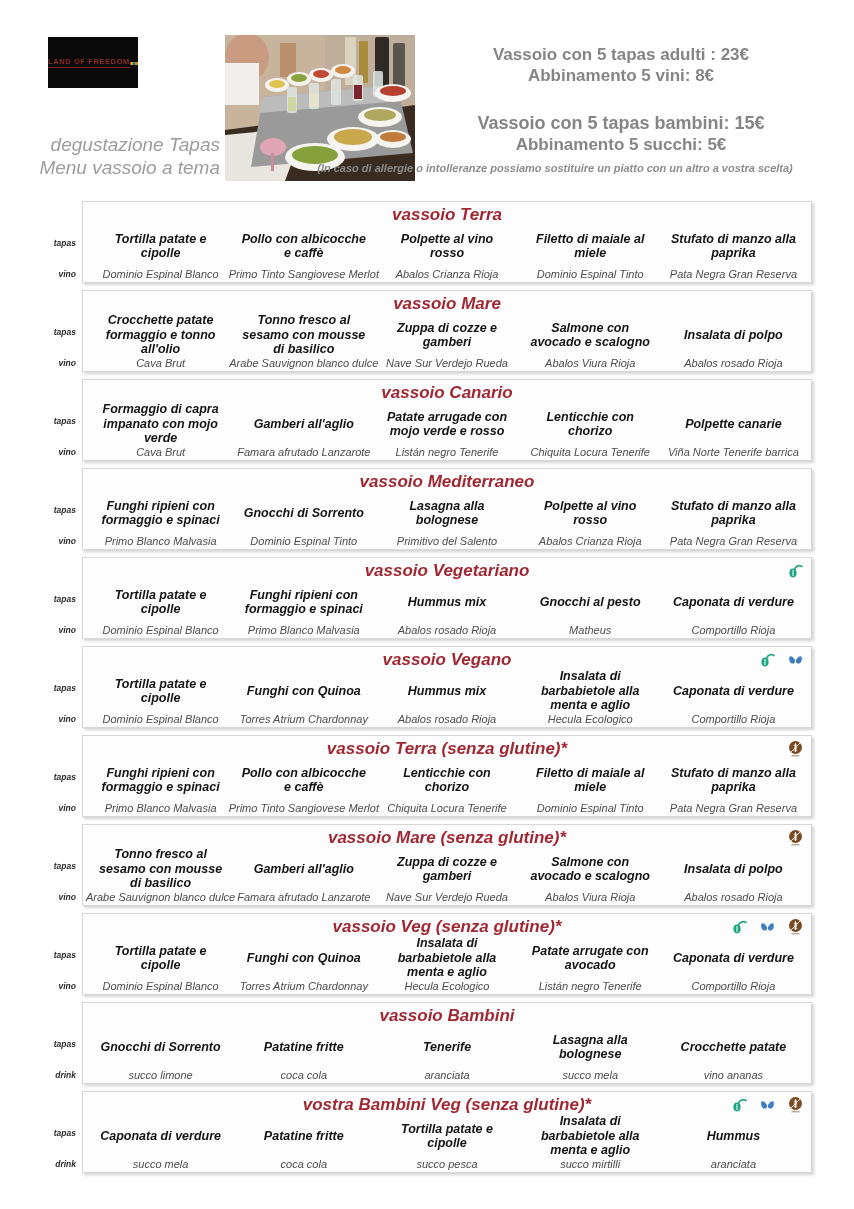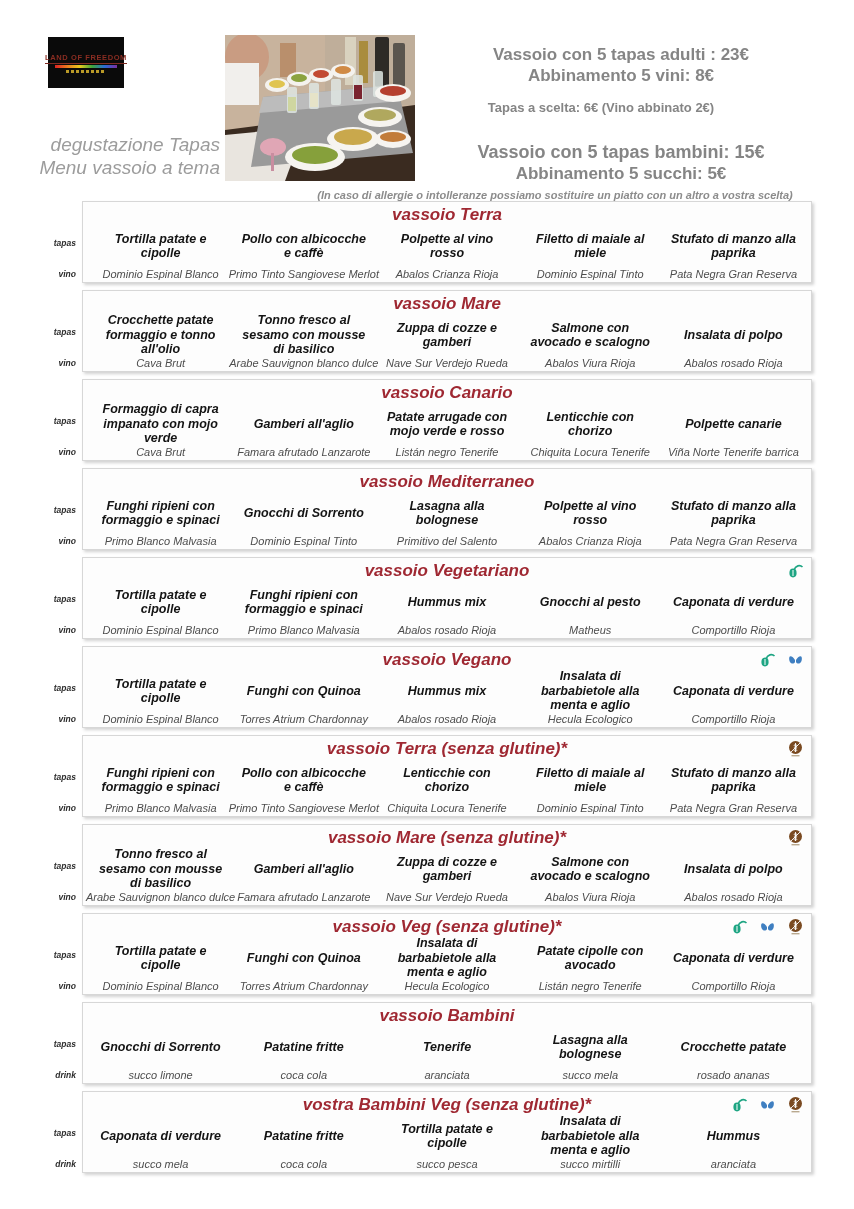--- a/index.html
+++ b/index.html
@@ -1,39 +1,39 @@
 <!DOCTYPE html>
 <html><head>
 <meta charset="utf-8">
 <style>
   * { margin:0; padding:0; box-sizing:border-box; }
   body { background:#ffffff; font-family:"Liberation Sans", sans-serif; }
   .page { position:relative; width:854px; height:1209px; background:#ffffff; overflow:hidden; margin:0 auto; }
 
   
-  .logo { position:absolute; left:48px; top:37px; width:76px; height:51px; background:#0a0a0a;
-          display:flex; flex-direction:column; align-items:center; justify-content:center; }
+  .logo { position:absolute; left:48px; top:37px; width:90px; height:51px; background:#0a0a0a;
+          display:flex; flex-direction:row; align-items:center; justify-content:center; }
   .logo-text { color:#8a2d22; font-size:7.5px; font-weight:700; letter-spacing:0.6px; white-space:nowrap;
                border-bottom:1px solid #7c2a20; padding-bottom:1px; }
   .logo-rainbow { width:62px; height:3px; margin-top:1px;
                   background:linear-gradient(90deg,#d22,#e77b1e,#e8c91e,#3da33d,#2a6bd4,#7b2ea0); }
   .logo-sub { width:40px; height:3px; margin-top:2px;
               background:repeating-linear-gradient(90deg,#b99a27 0 3px,transparent 3px 5px); }
 
   .menu-photo { position:absolute; left:225px; top:35px; width:190px; height:146px; }
 
   .menu-title { position:absolute; left:30px; top:133px; width:190px; text-align:right;
                 font-style:italic; color:#9c9c9c; font-size:19px; line-height:23px; }
 
   .pricing { position:absolute; left:396px; top:44px; width:450px; text-align:center;
              font-weight:700; color:#858585; }
   .price-big { font-size:17px; line-height:21px; }
   .price-small { font-size:13px; margin-top:14px; transform:translateX(-20px); }
   .price-kids { margin-top:27px; font-size:18px; line-height:21px; }
-  .allergy-note { position:absolute; left:260px; top:189px; width:590px; text-align:center;
+  .allergy-note { position:absolute; left:260px; top:162px; width:590px; text-align:center;
                   font-style:italic; font-weight:700; font-size:11px; color:#8c8c8c; }
 
   
   .sections { position:absolute; left:82px; top:201px; width:730px; display:flex; flex-direction:column; gap:7px; }
   .tray { position:relative; height:82px; background:#fdfdfd; border:1px solid #d7d7d7;
           box-shadow:2px 2px 3px rgba(0,0,0,0.18); }
   .tray-title { text-align:center; margin-top:3px; font-size:17px; font-weight:700; font-style:italic; color:#9f2832; }
   .badges { position:absolute; top:4px; right:7px; display:flex; gap:11px; align-items:flex-start; }
   .badge { display:inline-flex; width:17px; height:17px; }
   .tray-row { position:absolute; left:6px; right:6px; top:25px; bottom:0; display:flex; }
@@ -106,21 +106,20 @@
   </svg>
 
   <div class="menu-title">
     <div>degustazione Tapas</div>
     <div>Menu vassoio a tema</div>
   </div>
 
   <div class="pricing">
     <div class="price-big">Vassoio con 5 tapas adulti : 23€</div>
     <div class="price-big">Abbinamento 5 vini: 8€</div>
-    <div class="price-small">Tapas a scelta: 6€ (Vino abbinato 2€)</div>
     <div class="price-kids">Vassoio con 5 tapas bambini: 15€</div>
     <div class="price-big">Abbinamento 5 succhi: 5€</div>
   </div>
 
   <div class="allergy-note">(In caso di allergie o intolleranze possiamo sostituire un piatto con un altro a vostra scelta)</div>
 
   <div class="sections">
       <section class="tray">
     <span class="side-label top">tapas</span>
     <span class="side-label bottom">vino</span>
@@ -424,21 +423,21 @@
           </div>
           <div class="cell">
             <div class="tapa">Funghi con Quinoa</div>
             <div class="wine">Torres Atrium Chardonnay</div>
           </div>
           <div class="cell">
             <div class="tapa">Insalata di barbabietole alla menta e aglio</div>
             <div class="wine">Hecula Ecologico</div>
           </div>
           <div class="cell">
-            <div class="tapa">Patate cipolle con avocado</div>
+            <div class="tapa">Patate arrugate con avocado</div>
             <div class="wine">Listán negro Tenerife</div>
           </div>
           <div class="cell">
             <div class="tapa">Caponata di verdure</div>
             <div class="wine">Comportillo Rioja</div>
           </div>
         </div>
   </section>
       <section class="tray">
     <span class="side-label top">tapas</span>
@@ -457,21 +456,21 @@
           <div class="cell">
             <div class="tapa">Tenerife</div>
             <div class="wine">aranciata</div>
           </div>
           <div class="cell">
             <div class="tapa">Lasagna alla bolognese</div>
             <div class="wine">succo mela</div>
           </div>
           <div class="cell">
             <div class="tapa">Crocchette patate</div>
-            <div class="wine">rosado ananas</div>
+            <div class="wine">vino ananas</div>
           </div>
         </div>
   </section>
       <section class="tray">
     <span class="side-label top">tapas</span>
     <span class="side-label bottom">drink</span>
     <div class="tray-title">vostra Bambini Veg (senza glutine)*</div>
     <div class="badges">
           <span class="badge">
             <svg viewBox="0 0 17 17">

